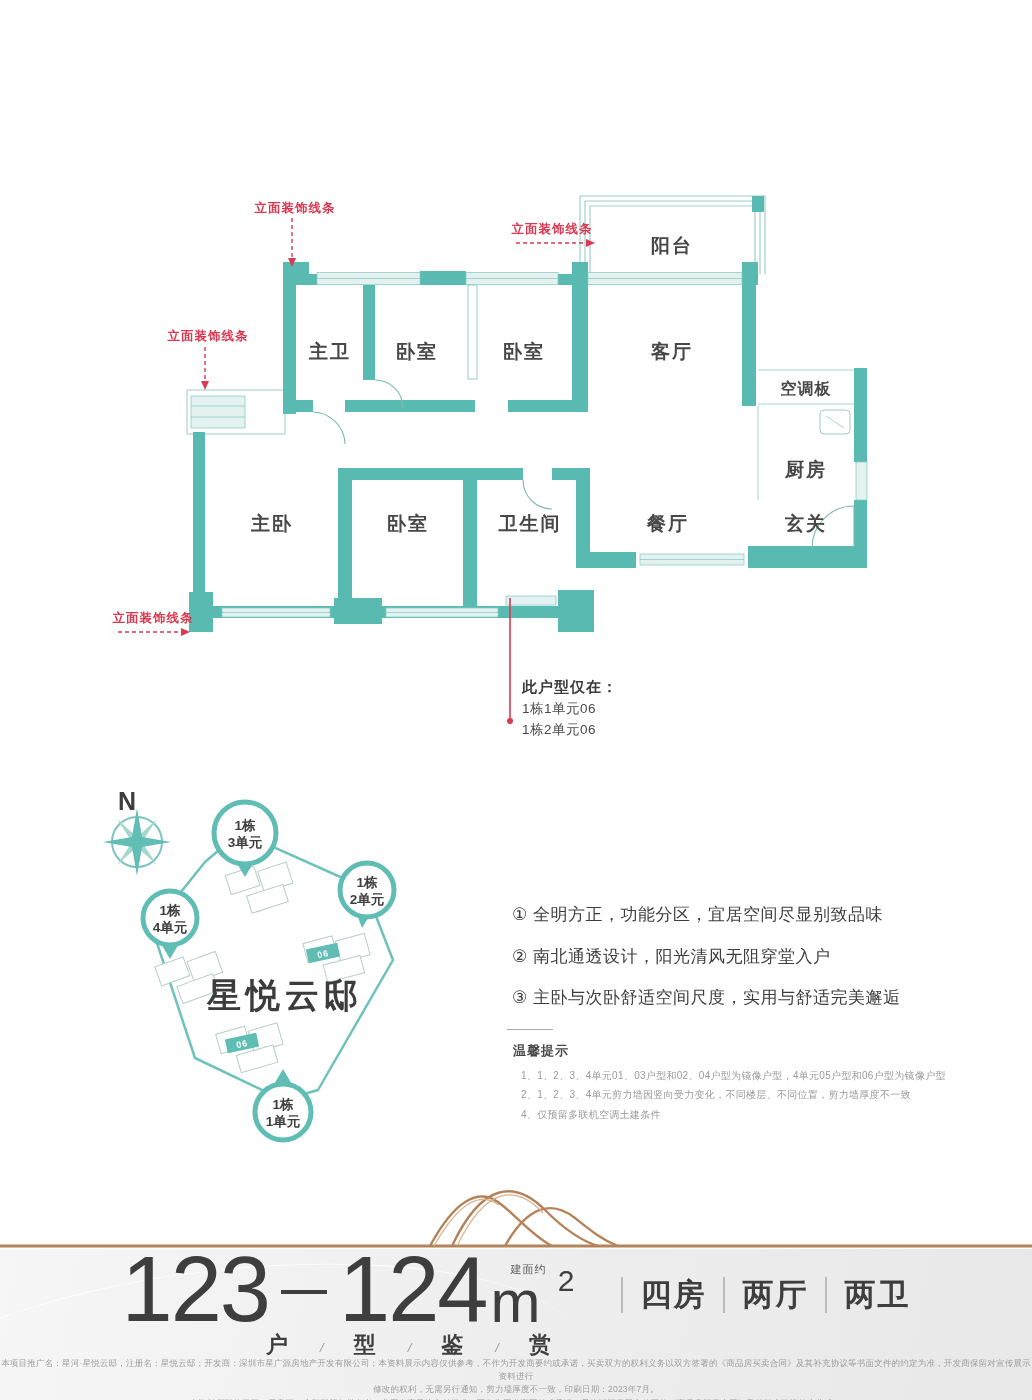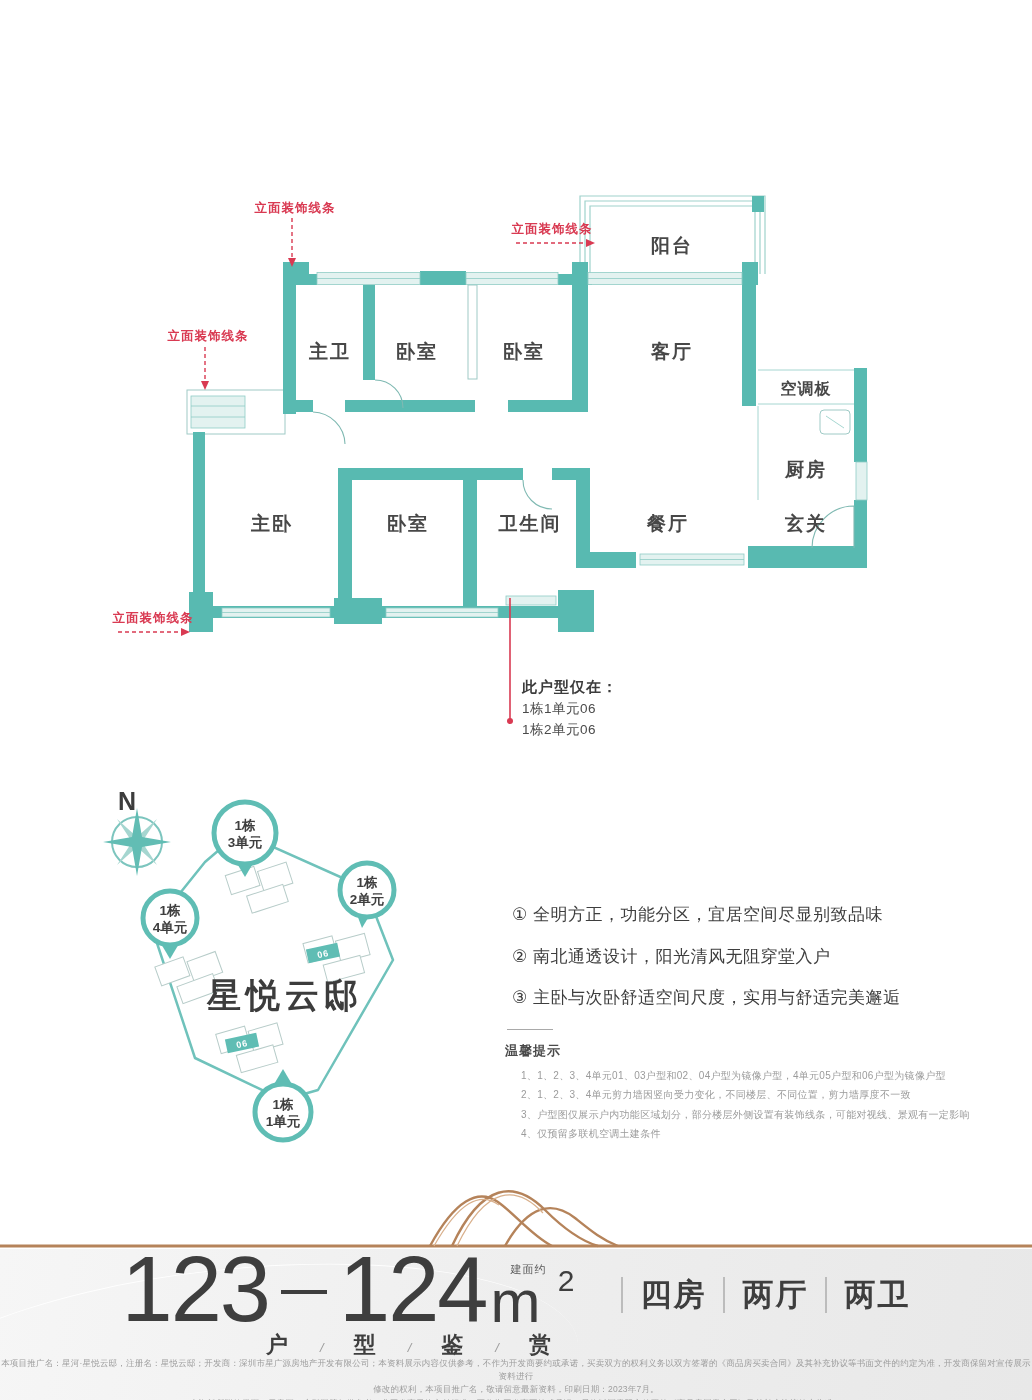--- a/index.html
+++ b/index.html
@@ -32,21 +32,21 @@
   .marker-text{fill:#3e3e3e;font-size:13.5px;font-weight:700;text-anchor:middle;}
   .tag rect{fill:#5fbdb4;}
   .tag text{fill:#ffffff;font-size:9px;font-weight:700;text-anchor:middle;letter-spacing:1px;}
   .proj{fill:#3c3c3c;font-size:34px;font-weight:700;letter-spacing:5px;text-anchor:middle;}
   .ntext{fill:#3d3d3d;font-size:25px;font-weight:600;text-anchor:middle;}
 
   
   .copy{position:absolute;left:505px;top:902px;width:480px;}
   .sp-line{margin:0 0 16px 7px;font-size:17px;color:#3e3e3e;letter-spacing:0.5px;line-height:1.5;}
   .divider{width:46px;height:1px;background:#a9a9a9;margin:18px 0 12px 2px;}
-  .tips-title{font-size:13px;font-weight:700;color:#4a4a4a;margin:0 0 9px 0;letter-spacing:1px;}
+  .tips-title{font-size:13px;font-weight:700;color:#4a4a4a;margin:0 0 9px 8px;letter-spacing:1px;}
   .tip{font-size:10px;color:#9b9b9b;margin:0 0 5px 16px;line-height:1.45;letter-spacing:0.3px;}
 
   
   .mountain{position:absolute;left:0;top:1180px;}
   .band{position:absolute;left:0;top:1249px;width:1032px;height:151px;
         background:linear-gradient(100deg,#f6f6f6 0%,#eeeeee 50%,#e8e8e8 100%);}
   .band::before{content:"";position:absolute;left:-120px;top:20px;width:700px;height:220px;
         border-radius:50%;border-top:1px solid rgba(255,255,255,0.9);transform:rotate(-6deg);}
   .area-row{position:absolute;left:0;top:1254px;width:1032px;display:flex;align-items:flex-end;justify-content:center;}
   .num{font-size:92px;line-height:0.78;font-weight:400;color:#3e3e3e;letter-spacing:-2px;}
@@ -263,21 +263,20 @@
   </svg>
 
   <div class="copy">
     <p class="sp-line">① 全明方正，功能分区，宜居空间尽显别致品味</p>
     <p class="sp-line">② 南北通透设计，阳光清风无阻穿堂入户</p>
     <p class="sp-line">③ 主卧与次卧舒适空间尺度，实用与舒适完美邂逅</p>
     <div class="divider"></div>
     <p class="tips-title">温馨提示</p>
     <p class="tip">1、1、2、3、4单元01、03户型和02、04户型为镜像户型，4单元05户型和06户型为镜像户型</p>
     <p class="tip">2、1、2、3、4单元剪力墙因竖向受力变化，不同楼层、不同位置，剪力墙厚度不一致</p>
-    <p class="tip">3、户型图仅展示户内功能区域划分，部分楼层外侧设置有装饰线条，可能对视线、景观有一定影响</p>
     <p class="tip">4、仅预留多联机空调土建条件</p>
   </div>
 
   <svg class="mountain" width="1032" height="70" viewBox="0 0 1032 70">
     <line x1="0" y1="66" x2="1032" y2="66" stroke="#b5835a" stroke-width="3"></line>
     <path d="M430,66 C455,20 478,8 498,22 C515,34 532,56 552,66" fill="none" stroke="#b5835a" stroke-width="2.4"></path>
     <path d="M452,66 C482,2 515,0 545,30 C560,45 578,60 598,66" fill="none" stroke="#b5835a" stroke-width="2.4"></path>
     <path d="M505,66 C528,25 552,20 575,38 C590,50 602,60 618,66" fill="none" stroke="#b5835a" stroke-width="2.4"></path>
     <path d="M434,66 C459,22 480,11 499,25" fill="none" stroke="#d9b08c" stroke-width="1.2"></path>
     <path d="M457,66 C486,6 516,4 543,33" fill="none" stroke="#d9b08c" stroke-width="1.2"></path>
@@ -303,17 +302,17 @@
       <span class="spec">两卫</span>
     </div>
   </div>
 
   <div class="tagline">
     <span class="ch">户</span><span class="sl">/</span><span class="ch">型</span><span class="sl">/</span><span class="ch">鉴</span><span class="sl">/</span><span class="ch">赏</span>
   </div>
 
   <div class="legal">
     <div>本项目推广名：星河·星悦云邸，注册名：星悦云邸；开发商：深圳市星广源房地产开发有限公司；本资料展示内容仅供参考，不作为开发商要约或承诺，买卖双方的权利义务以双方签署的《商品房买卖合同》及其补充协议等书面文件的约定为准，开发商保留对宣传展示资料进行</div>
-    <div>修改的权利，本项目推广名，敬请留意最新资料，印刷日期：2023年7月。</div>
+    <div>修改的权利，无需另行通知，剪力墙厚度不一致，印刷日期：2023年7月。</div>
     <div>本资料所附效果图、示意图、户型图等仅供参考，非开发商最终交付标准，不作为开发商要约或承诺，最终以买卖双方签署的《商品房买卖合同》及其补充协议约定为准。</div>
   </div>
 
 </div>
 
 </body></html>

